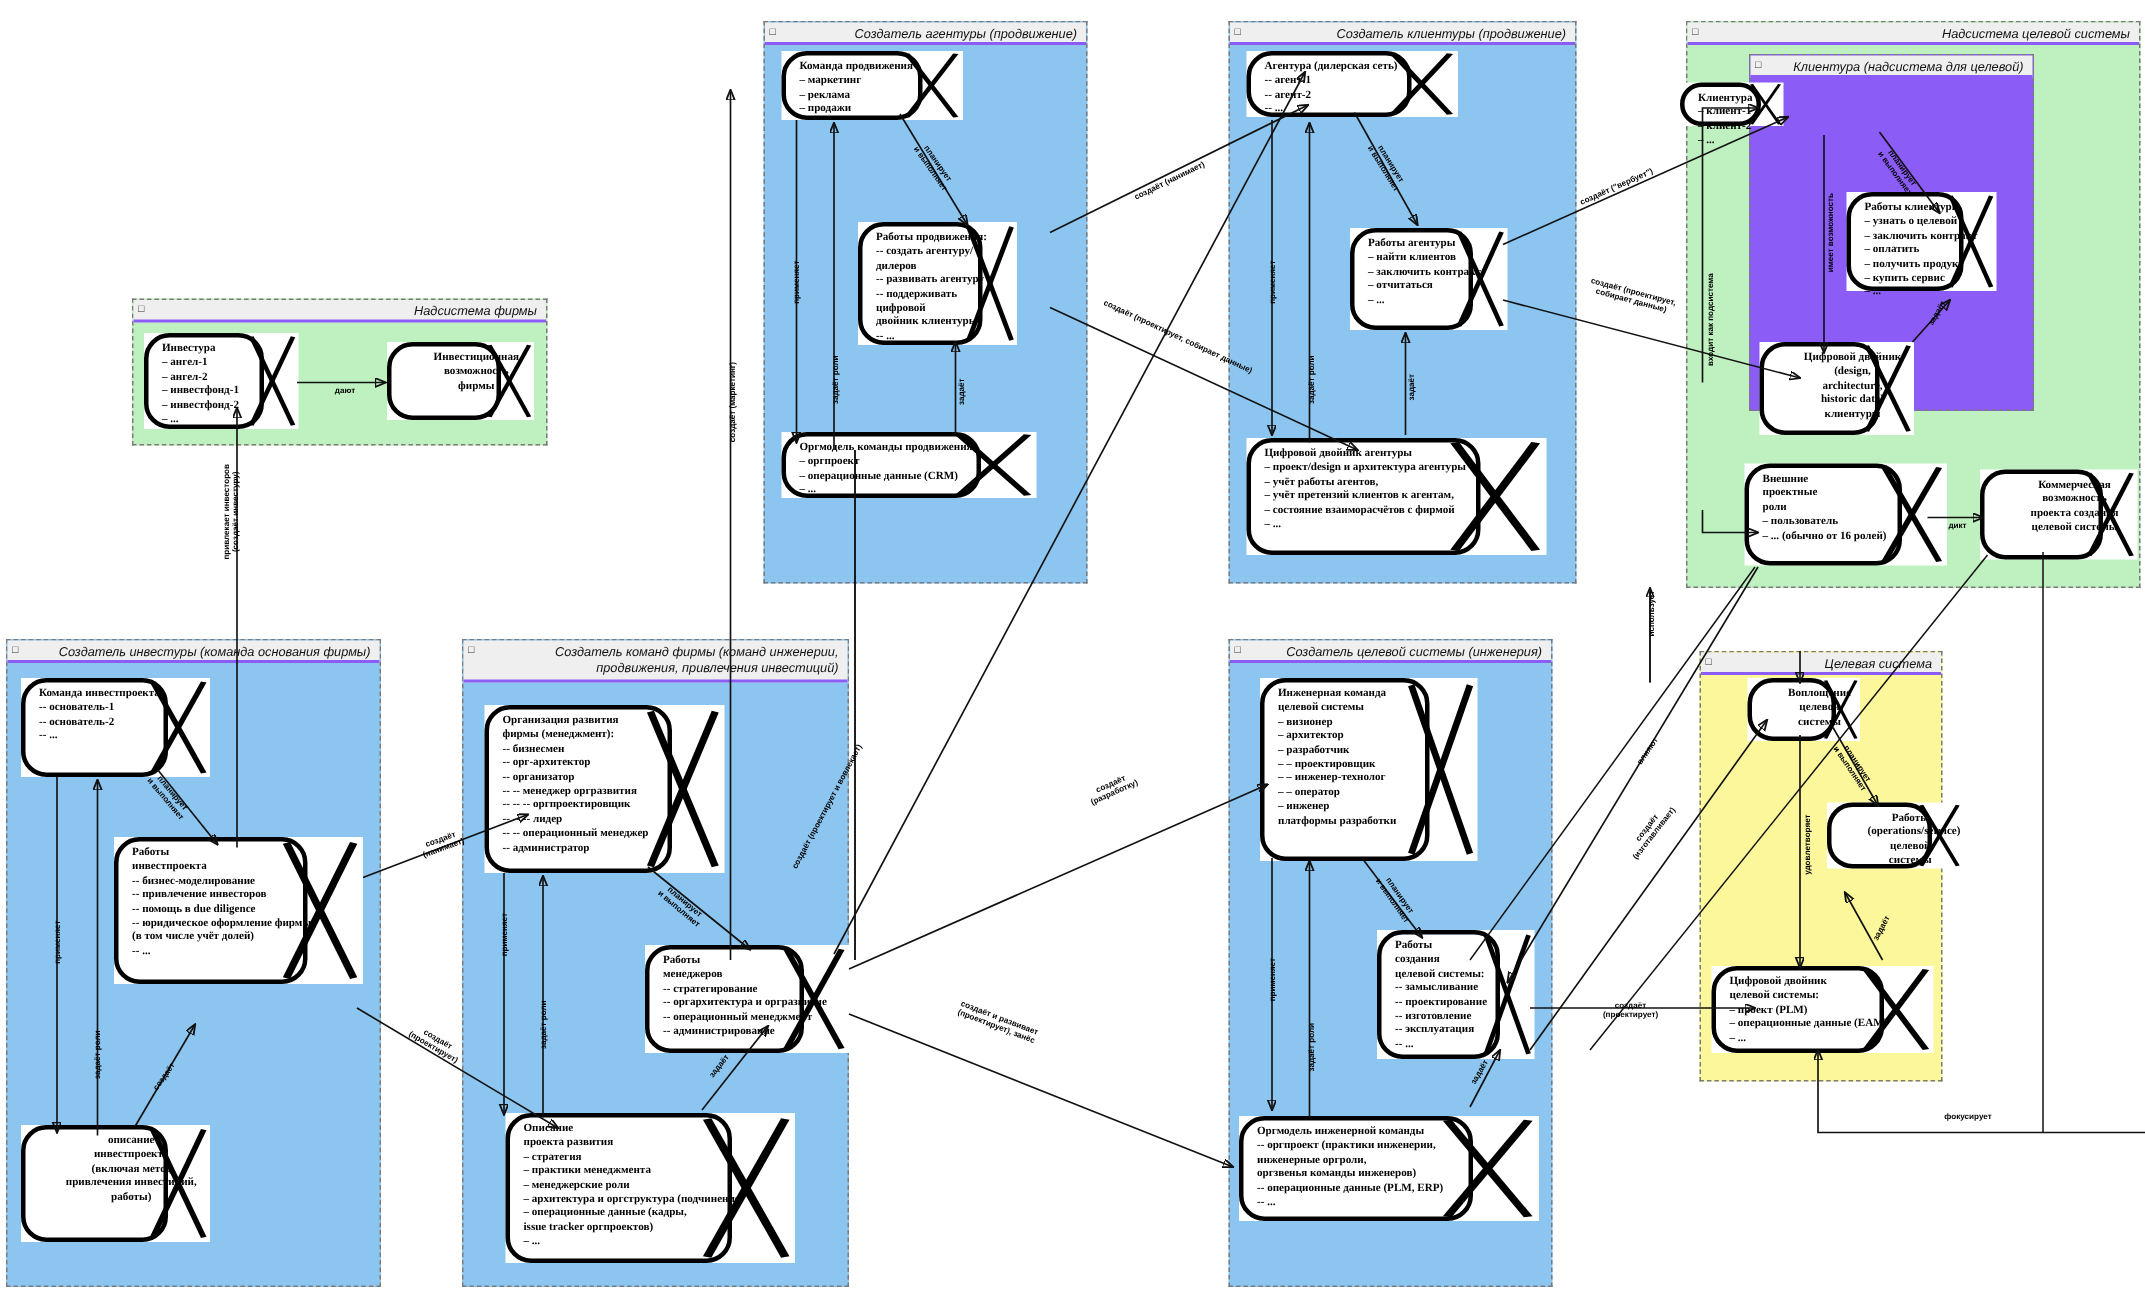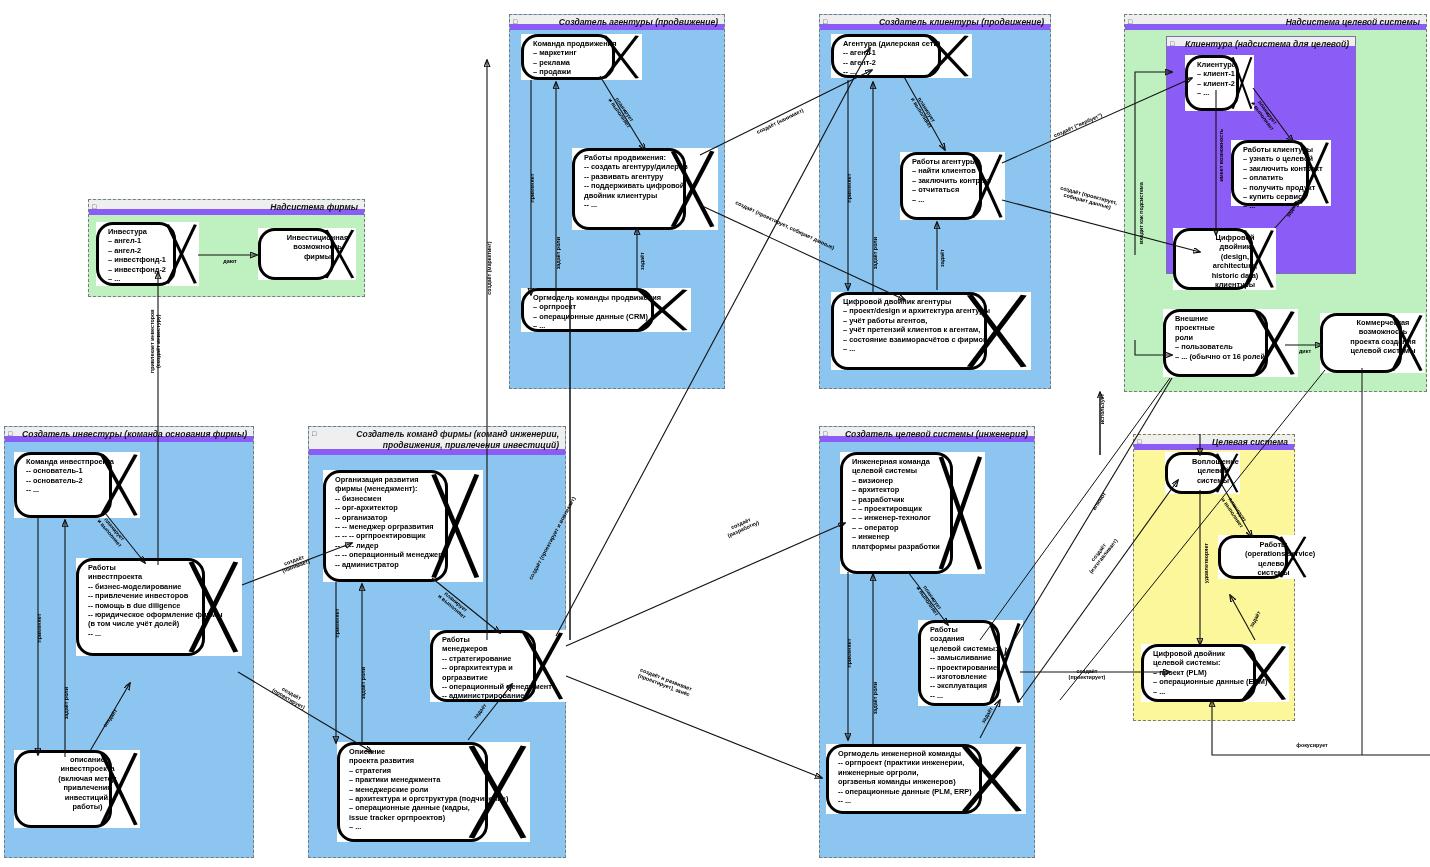--- a/index.html
+++ b/index.html
@@ -2,32 +2,32 @@
 <html><head>
 <meta charset="utf-8">
 <style>
   html,body{margin:0;padding:0;background:#ffffff;}
   body{font-family:"Liberation Sans",sans-serif;}
   #stage{position:relative;width:1430px;height:867px;background:#ffffff;overflow:hidden;}
 
   
   .panel{position:absolute;border:1px dashed #7a7a7a;box-sizing:border-box;}
   .panel>.ttl{position:absolute;left:0;top:0;right:0;height:15px;background:#efefef;
-    border-bottom:6px solid #8b5cf6;box-sizing:border-box;
-    font-style:italic;font-weight:bold;font-size:8.5px;color:#111;
+    border-bottom:2px solid #8b5cf6;box-sizing:border-box;
+    font-style:italic;font-weight:normal;font-size:8.5px;color:#111;
     text-align:right;padding:2px 6px 0 0;line-height:11px;white-space:pre-line;}
   .panel.two>.ttl{height:28px;}
   .panel>.ttl:before{content:"\25A1";position:absolute;left:3px;top:1px;font-size:7px;
     font-style:normal;font-weight:normal;color:#333;}
   .p-blue{background:#8cc6f0;}
   .p-green{background:#bff0c0;}
   .p-yellow{background:#fbf79a;}
 
   
-  .node{position:absolute;background:#fff;box-sizing:border-box;}
+  .node{position:absolute;background:#fff;box-sizing:border-box;font-family:Liberation Serif, serif;}
   .node .cap{position:absolute;left:0;top:0;bottom:0;width:78%;
     border:3.2px solid #000;border-radius:17px;box-sizing:border-box;background:transparent;}
   .node .txt{position:relative;z-index:3;padding:5px 6px 4px 12px;
     font-size:7.4px;line-height:9.4px;color:#000;font-weight:bold;white-space:pre-line;}
   .node .txt.c{text-align:center;padding-left:0;margin-left:27px;}
   .node svg.x{position:absolute;right:0;top:0;width:36%;height:100%;z-index:2;overflow:visible;}
   .node svg.x line{stroke:#000;stroke-width:3.4;}
 
   
   #wires{position:absolute;left:0;top:0;width:1430px;height:867px;z-index:40;overflow:visible;}
@@ -284,21 +284,21 @@
     <svg class="x" viewBox="0 0 40 100" preserveAspectRatio="none">
         <line x1="6" y1="4" x2="36" y2="96"></line>
         <line x1="36" y1="4" x2="6" y2="96"></line>
       </svg>
     <div class="txt">Команда продвижения
 – маркетинг
 – реклама
 – продажи</div>
   </div>
 
-  <div class="node" style="left:572px;top:148px;width:146px;height:82px;">
+  <div class="node" style="left:572px;top:148px;width:106px;height:82px;">
     <div class="cap"></div>
     <svg class="x" viewBox="0 0 40 100" preserveAspectRatio="none">
         <line x1="6" y1="4" x2="36" y2="96"></line>
         <line x1="36" y1="4" x2="6" y2="96"></line>
       </svg>
     <div class="txt">Работы продвижения:
 -- создать агентуру/дилеров
 -- развивать агентуру
 -- поддерживать цифровой
 двойник клиентуры
@@ -349,33 +349,33 @@
         <line x1="36" y1="4" x2="6" y2="96"></line>
       </svg>
     <div class="txt">Цифровой двойник агентуры
 – проект/design и архитектура агентуры
 – учёт работы агентов,
 – учёт претензий клиентов к агентам,
 – состояние взаиморасчётов с фирмой
 – ...</div>
   </div>
 
-  <div class="node" style="left:1185px;top:55px;width:69px;height:56px;">
+  <div class="node" style="left:1120px;top:55px;width:69px;height:29px;">
     <div class="cap"></div>
     <svg class="x" viewBox="0 0 40 100" preserveAspectRatio="none">
         <line x1="6" y1="4" x2="36" y2="96"></line>
         <line x1="36" y1="4" x2="6" y2="96"></line>
       </svg>
     <div class="txt">Клиентура
 – клиент-1
 – клиент-2
 – ...</div>
   </div>
 
-  <div class="node" style="left:1231px;top:140px;width:100px;height:66px;">
+  <div class="node" style="left:1231px;top:128px;width:100px;height:66px;">
     <div class="cap"></div>
     <svg class="x" viewBox="0 0 40 100" preserveAspectRatio="none">
         <line x1="6" y1="4" x2="36" y2="96"></line>
         <line x1="36" y1="4" x2="6" y2="96"></line>
       </svg>
     <div class="txt">Работы клиентуры
 – узнать о целевой
 – заключить контракт
 – оплатить
 – получить продукт

